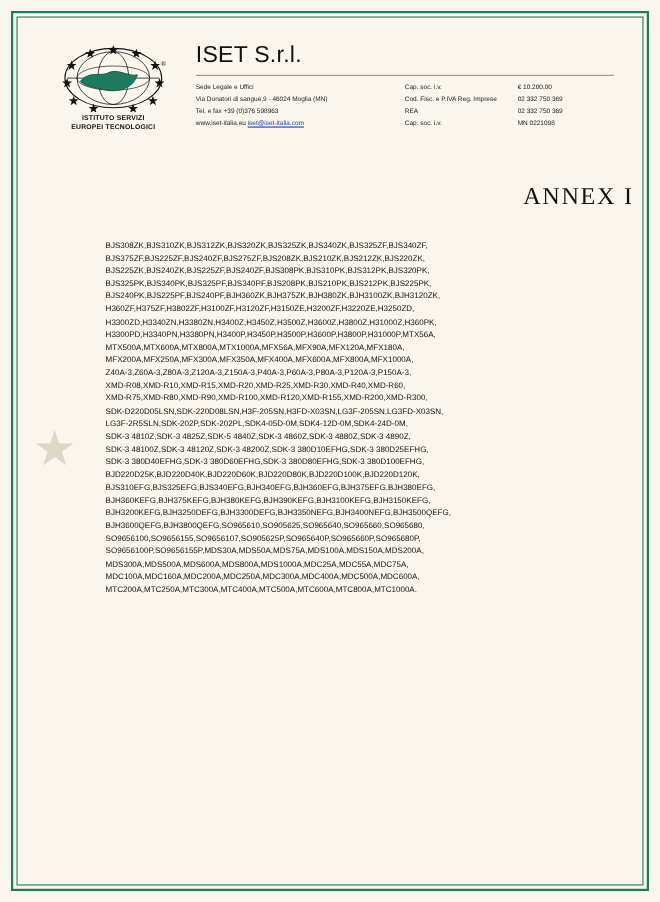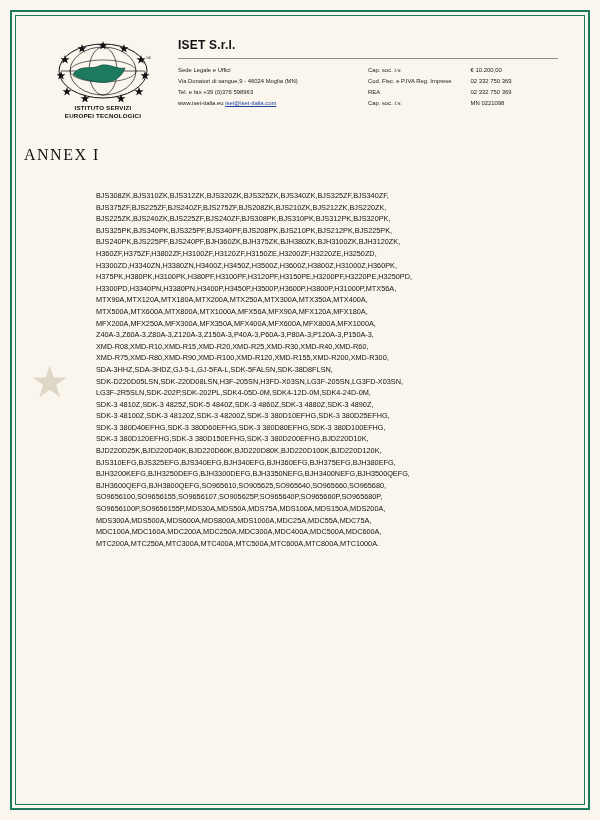--- a/index.html
+++ b/index.html
@@ -72,22 +72,22 @@
     font-weight: bold;
     letter-spacing: .2px;
     line-height: 8px;
     color: #111;
   }
   .title-block {
     flex: 1 1 auto;
     padding-left: 14px;
   }
   .company-name {
-    font-size: 12px;
-    font-weight: bold;
+    font-size: 21px;
+    font-weight: normal;
     color: #111;
     letter-spacing: .2px;
     margin: 0 0 6px 0;
   }
   .rule {
     height: 1px;
     background: #8f8f8f;
     margin: 2px 0 5px 0;
   }
   .info-table {
@@ -104,26 +104,26 @@
   .info-table td.c1 { width: 50%; }
   .info-table td.c2 { width: 27%; }
   .info-table td.c3 { width: 23%; text-align: left; }
   .info-table a {
     color: #1b3fa0;
     text-decoration: underline;
   }
 
   
   .annex-title {
-    text-align: left;
+    text-align: right;
     font-family: "Liberation Serif", serif;
-    font-size: 16px;
+    font-size: 22px;
     letter-spacing: 1.5px;
     color: #111;
-    margin: 20px 0 26px 0;
+    margin: 39px 0 26px 0;
   }
 
   
   .codes-wrap {
     position: relative;
     padding: 0 28px;
   }
   .watermark {
     position: absolute;
     left: 6px;
@@ -223,37 +223,34 @@
     <div class="codes-wrap">
       <div class="watermark">★</div>
       <div class="codes">
           <div class="codes-line">BJS308ZK,BJS310ZK,BJS312ZK,BJS320ZK,BJS325ZK,BJS340ZK,BJS325ZF,BJS340ZF,</div>
           <div class="codes-line">BJS375ZF,BJS225ZF,BJS240ZF,BJS275ZF,BJS208ZK,BJS210ZK,BJS212ZK,BJS220ZK,</div>
           <div class="codes-line">BJS225ZK,BJS240ZK,BJS225ZF,BJS240ZF,BJS308PK,BJS310PK,BJS312PK,BJS320PK,</div>
           <div class="codes-line">BJS325PK,BJS340PK,BJS325PF,BJS340PF,BJS208PK,BJS210PK,BJS212PK,BJS225PK,</div>
           <div class="codes-line">BJS240PK,BJS225PF,BJS240PF,BJH360ZK,BJH375ZK,BJH380ZK,BJH3100ZK,BJH3120ZK,</div>
           <div class="codes-line">H360ZF,H375ZF,H3802ZF,H3100ZF,H3120ZF,H3150ZE,H3200ZF,H3220ZE,H3250ZD,</div>
           <div class="codes-line">H3300ZD,H3340ZN,H3380ZN,H3400Z,H3450Z,H3500Z,H3600Z,H3800Z,H31000Z,H360PK,</div>
-          <div class="codes-line">H375PK,H380PK,H3100PK,H380PF,H3100PF,H3120PF,H3150PE,H3200PF,H3220PE,H3250PD,</div>
           <div class="codes-line">H3300PD,H3340PN,H3380PN,H3400P,H3450P,H3500P,H3600P,H3800P,H31000P,MTX56A,</div>
-          <div class="codes-line">MTX90A,MTX120A,MTX180A,MTX200A,MTX250A,MTX300A,MTX350A,MTX400A,</div>
           <div class="codes-line">MTX500A,MTX600A,MTX800A,MTX1000A,MFX56A,MFX90A,MFX120A,MFX180A,</div>
           <div class="codes-line">MFX200A,MFX250A,MFX300A,MFX350A,MFX400A,MFX600A,MFX800A,MFX1000A,</div>
           <div class="codes-line">Z40A-3,Z60A-3,Z80A-3,Z120A-3,Z150A-3,P40A-3,P60A-3,P80A-3,P120A-3,P150A-3,</div>
           <div class="codes-line">XMD-R08,XMD-R10,XMD-R15,XMD-R20,XMD-R25,XMD-R30,XMD-R40,XMD-R60,</div>
           <div class="codes-line">XMD-R75,XMD-R80,XMD-R90,XMD-R100,XMD-R120,XMD-R155,XMD-R200,XMD-R300,</div>
-          <div class="codes-line">SDA-3HHZ,SDA-3HDZ,GJ-5-L,GJ-5FA-L,SDK-5FALSN,SDK-38D8FLSN,</div>
           <div class="codes-line">SDK-D220D05LSN,SDK-220D08LSN,H3F-205SN,H3FD-X03SN,LG3F-205SN,LG3FD-X03SN,</div>
           <div class="codes-line">LG3F-2R5SLN,SDK-202P,SDK-202PL,SDK4-05D-0M,SDK4-12D-0M,SDK4-24D-0M,</div>
           <div class="codes-line">SDK-3 4810Z,SDK-3 4825Z,SDK-5 4840Z,SDK-3 4860Z,SDK-3 4880Z,SDK-3 4890Z,</div>
           <div class="codes-line">SDK-3 48100Z,SDK-3 48120Z,SDK-3 48200Z,SDK-3 380D10EFHG,SDK-3 380D25EFHG,</div>
           <div class="codes-line">SDK-3 380D40EFHG,SDK-3 380D60EFHG,SDK-3 380D80EFHG,SDK-3 380D100EFHG,</div>
-          <div class="codes-line">SDK-3 380D120EFHG,SDK-3 380D150EFHG,SDK-3 380D200EFHG,BJD220D10K,</div>
           <div class="codes-line">BJD220D25K,BJD220D40K,BJD220D60K,BJD220D80K,BJD220D100K,BJD220D120K,</div>
           <div class="codes-line">BJS310EFG,BJS325EFG,BJS340EFG,BJH340EFG,BJH360EFG,BJH375EFG,BJH380EFG,</div>
+          <div class="codes-line">BJH360KEFG,BJH375KEFG,BJH380KEFG,BJH390KEFG,BJH3100KEFG,BJH3150KEFG,</div>
           <div class="codes-line">BJH3200KEFG,BJH3250DEFG,BJH3300DEFG,BJH3350NEFG,BJH3400NEFG,BJH3500QEFG,</div>
           <div class="codes-line">BJH3600QEFG,BJH3800QEFG,SO965610,SO905625,SO965640,SO965660,SO965680,</div>
           <div class="codes-line">SO9656100,SO9656155,SO9656107,SO905625P,SO965640P,SO965660P,SO965680P,</div>
           <div class="codes-line">SO9656100P,SO9656155P,MDS30A,MDS50A,MDS75A,MDS100A,MDS150A,MDS200A,</div>
           <div class="codes-line">MDS300A,MDS500A,MDS600A,MDS800A,MDS1000A,MDC25A,MDC55A,MDC75A,</div>
           <div class="codes-line">MDC100A,MDC160A,MDC200A,MDC250A,MDC300A,MDC400A,MDC500A,MDC600A,</div>
           <div class="codes-line">MTC200A,MTC250A,MTC300A,MTC400A,MTC500A,MTC600A,MTC800A,MTC1000A.</div>
         </div>
     </div>
 

